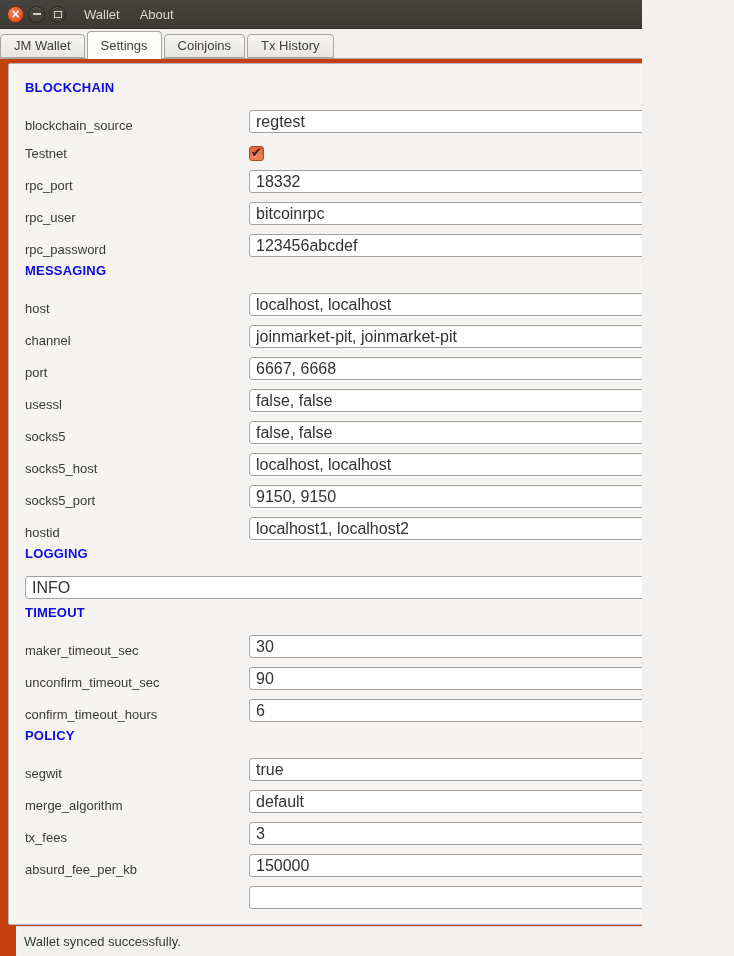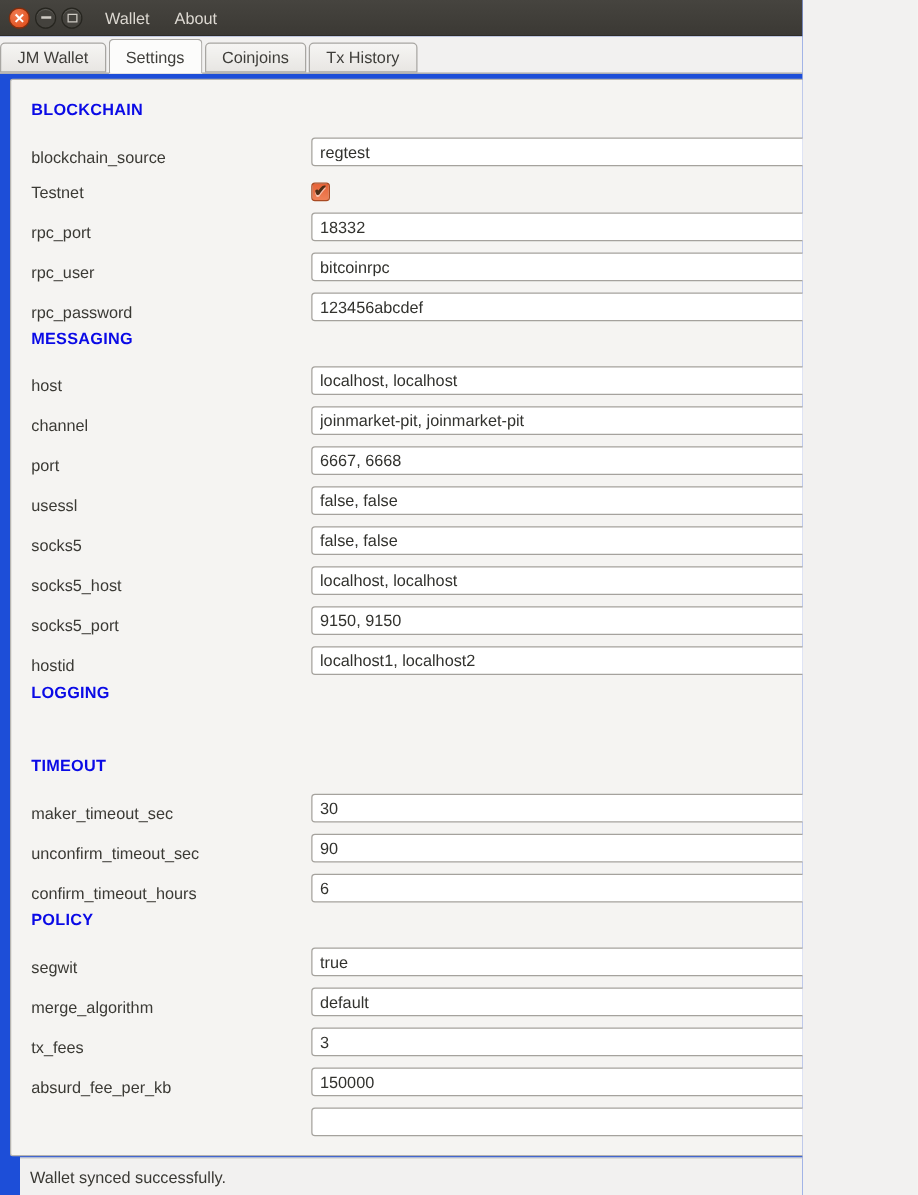--- a/index.html
+++ b/index.html
@@ -1,18 +1,18 @@
 <!DOCTYPE html>
 <html><head>
 <meta charset="utf-8">
 <style>
   * { margin:0; padding:0; box-sizing:border-box; }
   html,body { width:734px; height:956px; }
   body { font-family:"Liberation Sans", sans-serif; font-size:13px; background:#f2f1f0; }
-  .window { position:relative; width:642px; height:956px; background:#1d4ed8; overflow:hidden; }
+  .window { position:relative; width:642px; height:956px; background:#c2410c; overflow:hidden; }
 
   
   .titlebar { position:absolute; top:0; left:0; right:0; height:29px;
     background:linear-gradient(#46443f,#3b3934); border-bottom:1px solid #2e2c28;
     display:flex; align-items:center; padding-left:7px; }
   .wb { width:17px; height:17px; border-radius:50%; margin-right:4px; position:relative;
     display:flex; align-items:center; justify-content:center; }
   .wb-close { background:radial-gradient(circle at 35% 30%, #f07a50, #dd4814); border:1px solid #812d0d; }
   .wb-plain { background:#44423d; border:1px solid #26251f; box-shadow:inset 0 1px 0 rgba(255,255,255,.12); }
   .glyph { color:#d8d4cc; font-size:11px; line-height:1; }
@@ -37,21 +37,21 @@
     background:#f5f4f2; border:1px solid #b6b4b0; border-radius:2px; overflow:hidden; }
   .scroll-content { position:absolute; top:0; left:0; right:22px; bottom:0;
     padding:10px 0 0 16px; overflow:hidden; }
 
   .section-title { height:27px; display:flex; align-items:center;
     color:#0a0ae6; font-weight:bold; letter-spacing:.2px; }
   .field-row { height:32px; display:flex; align-items:flex-end; }
   .field-label { width:224px; flex:none; color:#3b3a35; }
   .field-input { flex:1; height:23px; margin-right:9px; background:#ffffff;
     border:1px solid #a5a29d; border-radius:3px; padding:0 6px;
-    font-family:"Liberation Sans", sans-serif; font-size:13px; color:#32322e; outline:none; }
+    font-family:"Liberation Sans", sans-serif; font-size:16px; color:#32322e; outline:none; }
   .checkbox { width:15px; height:15px; border-radius:3px;
     background:linear-gradient(#e66237,#ef8258); border:1px solid #a94a22;
     display:flex; align-items:center; justify-content:center; }
   .checkbox .check { color:#4d2d15; font-size:13px; font-weight:bold; line-height:1;
     text-shadow:0 1px 0 rgba(255,255,255,.55); margin-top:-3px; }
 
   
   .scrollbar { position:absolute; top:0; right:0; width:22px; bottom:0; }
   .sb-btn { position:absolute; left:2px; right:2px; height:24px; background:linear-gradient(#fdfdfc,#f1efec);
     border:1px solid #a5a29d; border-radius:9px; display:flex; align-items:center; justify-content:center; }
@@ -158,20 +158,21 @@
         <div class="field-row" data-name="settings-row">
           <span class="field-label" data-name="field-label-socks5-port">socks5_port</span>
           <input class="field-input" data-name="field-input-socks5-port" type="text" value="9150, 9150" style="">
         </div>
         <div class="field-row" data-name="settings-row">
           <span class="field-label" data-name="field-label-hostid">hostid</span>
           <input class="field-input" data-name="field-input-hostid" type="text" value="localhost1, localhost2" style="">
         </div>
         <div class="section-title" data-name="section-title-logging">LOGGING</div>
         <div class="field-row" data-name="settings-row">
+          <input class="field-input" data-name="field-input-console-log-level" type="text" value="INFO" style="">
         </div>
         <div class="section-title" data-name="section-title-timeout">TIMEOUT</div>
         <div class="field-row" data-name="settings-row">
           <span class="field-label" data-name="field-label-maker-timeout-sec">maker_timeout_sec</span>
           <input class="field-input" data-name="field-input-maker-timeout-sec" type="text" value="30" style="">
         </div>
         <div class="field-row" data-name="settings-row">
           <span class="field-label" data-name="field-label-unconfirm-timeout-sec">unconfirm_timeout_sec</span>
           <input class="field-input" data-name="field-input-unconfirm-timeout-sec" type="text" value="90" style="">
         </div>

